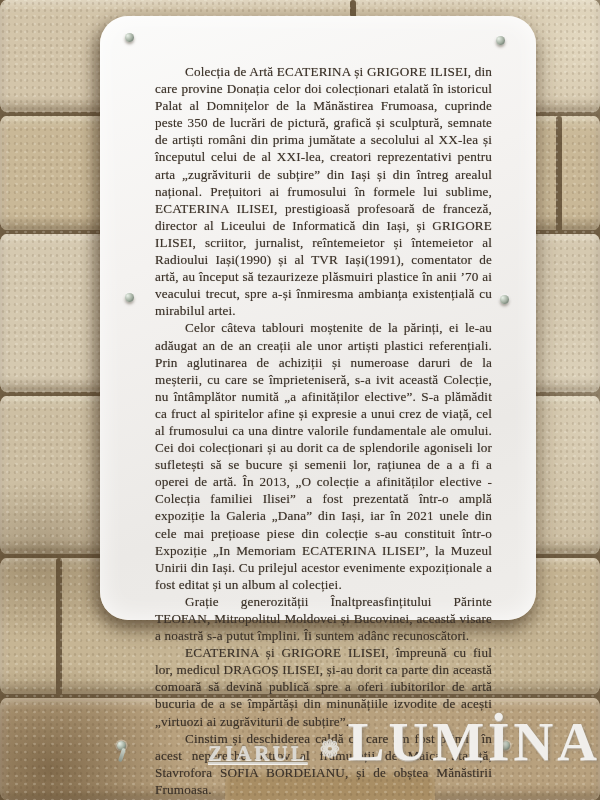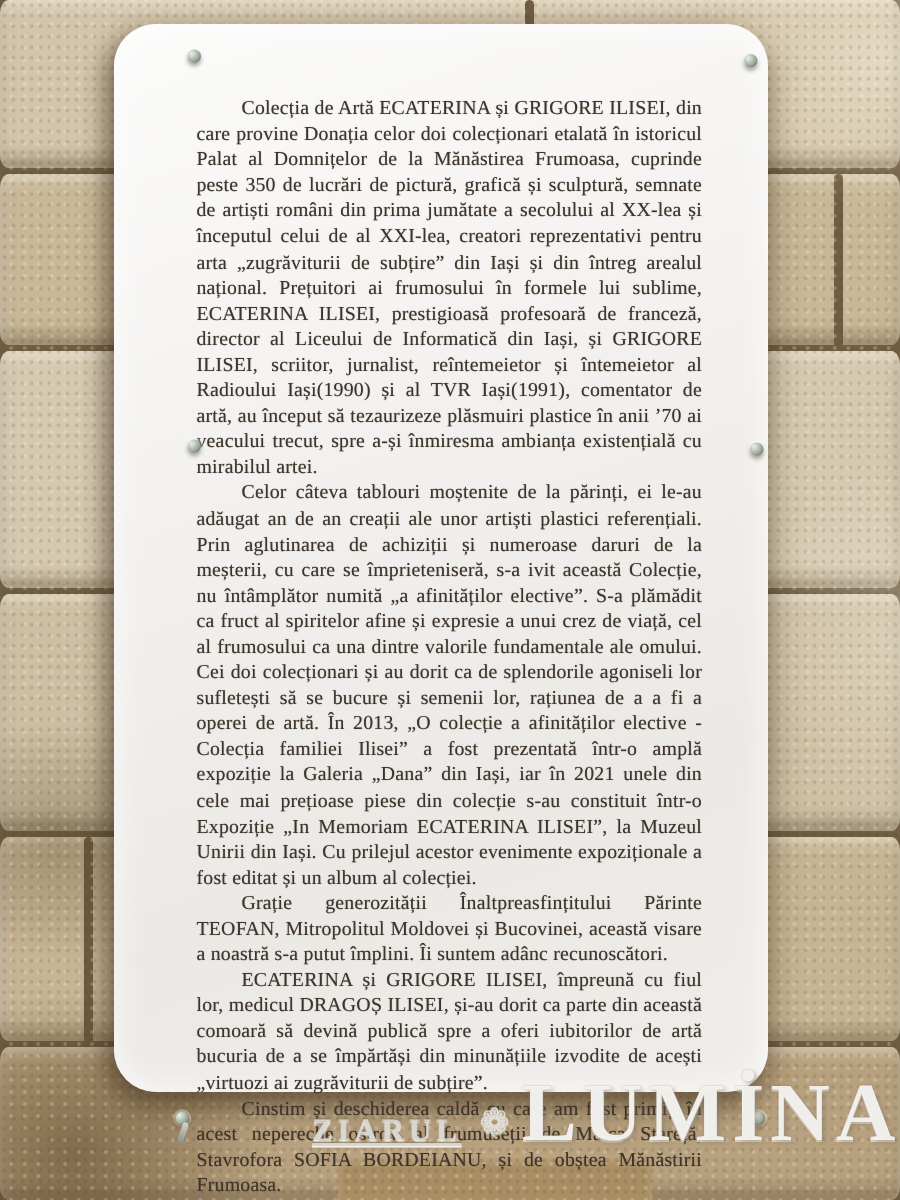--- a/index.html
+++ b/index.html
@@ -34,21 +34,21 @@
         background:radial-gradient(closest-side,rgba(255,250,232,.38),transparent);}
   .p-r {left:500px;top:300px;width:200px;height:260px;
         background:radial-gradient(closest-side,rgba(255,250,235,.30),transparent);}
   .texture{position:absolute;inset:0;opacity:.8;
     background-image:
       radial-gradient(circle,rgba(88,68,42,.20) 1px,transparent 1.6px),
       radial-gradient(circle,rgba(255,252,240,.28) 1px,transparent 1.6px);
     background-size:6px 7px,9px 8px;background-position:0 0,3px 4px;}
 
   
-  .plaque{position:absolute;left:76px;top:16px;width:436px;height:712px;
+  .plaque{position:absolute;left:100px;top:16px;width:436px;height:604px;
     border-radius:28px;
     background:linear-gradient(160deg,#fbfbfa 0%,#f4f2f0 35%,#ebe9e6 72%,#efedea 100%);
     box-shadow:-7px 6px 14px rgba(66,51,30,.42),
                2px 10px 20px rgba(66,51,30,.45),
                inset 0 0 24px rgba(255,255,255,.8);
     z-index:5;}
   .text{position:absolute;left:55px;top:47px;width:337px;
         font-size:13.2px;line-height:17.1px;color:#3d342b;
         text-align:justify;letter-spacing:.15px;
         text-shadow:0 0 .7px rgba(72,60,48,.55);}

